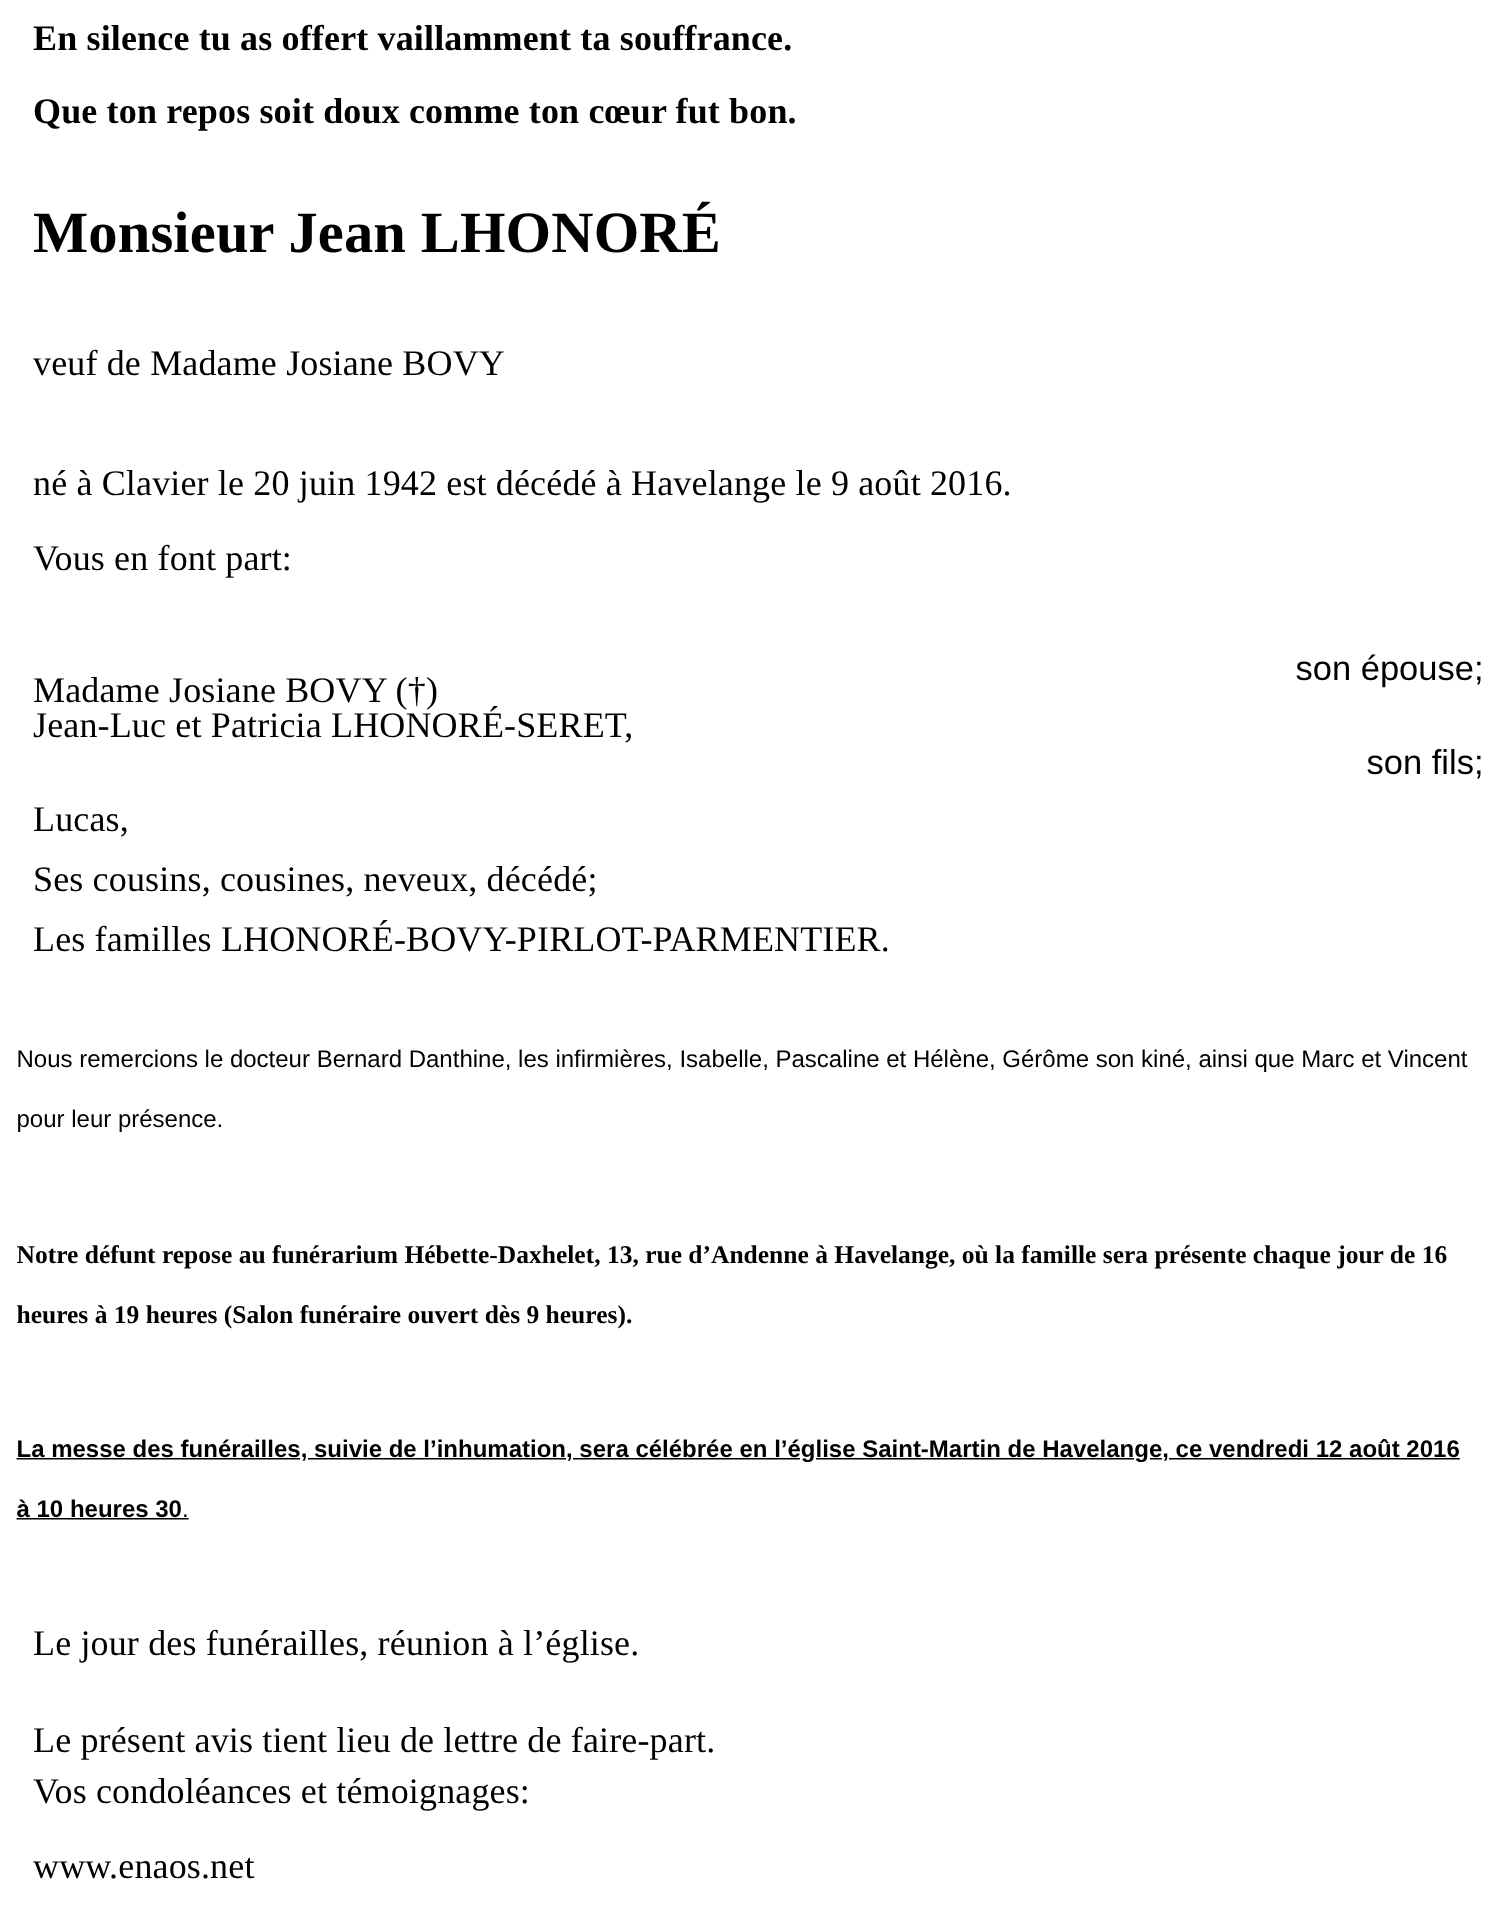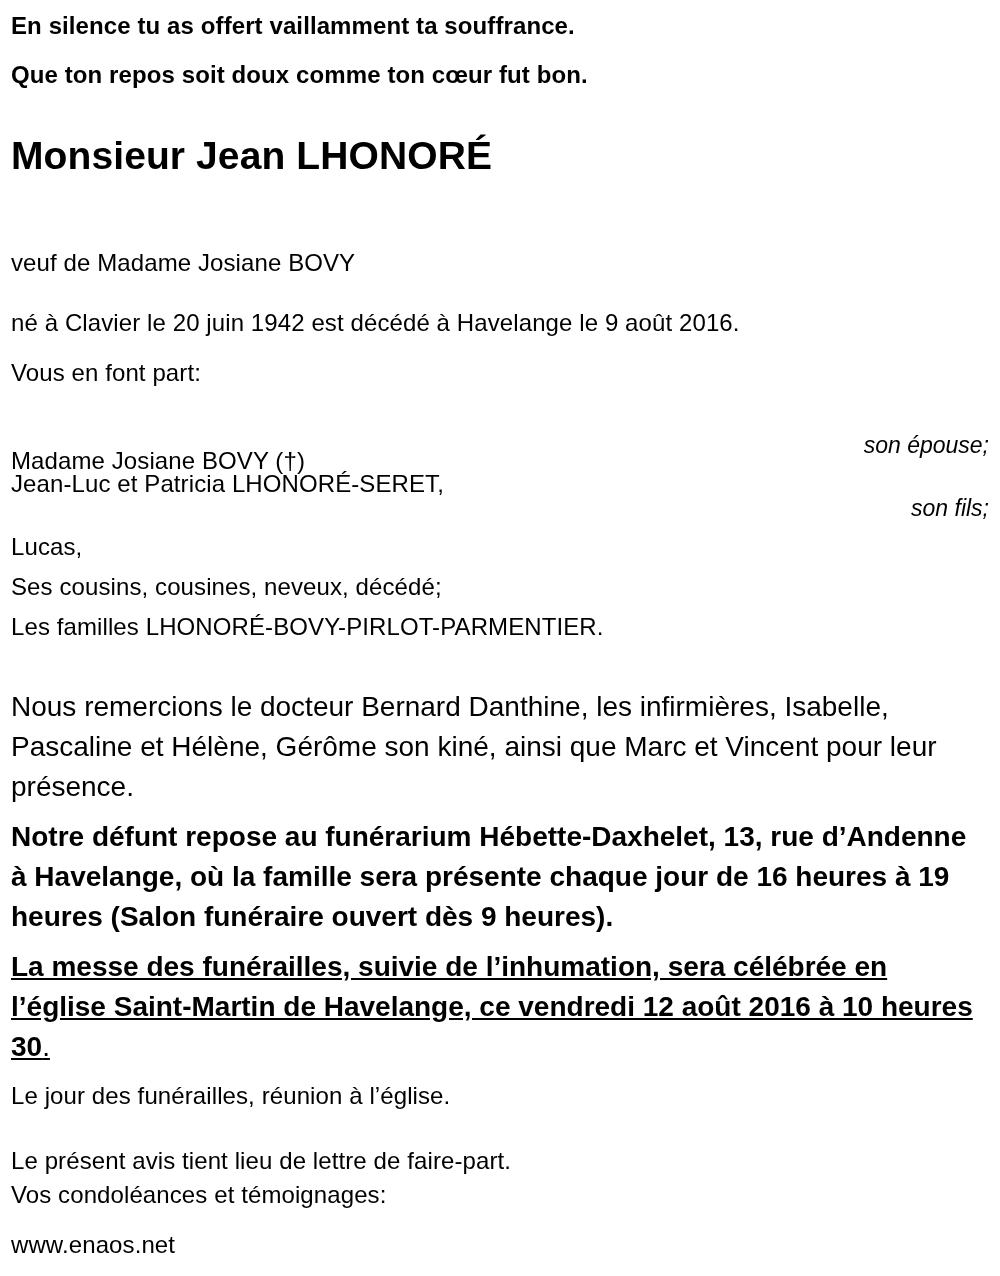--- a/index.html
+++ b/index.html
@@ -10,62 +10,62 @@
     body {
       width: 1000px;
       height: 1276px;
       position: relative;
       overflow: hidden;
       color: #000000;
       font-family: "Liberation Sans", "DejaVu Sans", sans-serif;
     }
     .line {
       position: absolute;
-      left: 11px;
+      left: 22px;
       white-space: nowrap;
       font-size: 24px;
       line-height: 28px;
       letter-spacing: 0.1px;
+      font-family: Liberation Serif, serif;
     }
     .bold { font-weight: bold; }
     .title {
       font-size: 39px;
       line-height: 40px;
       font-weight: bold;
     }
     .right {
       position: absolute;
       right: 11px;
       white-space: nowrap;
       font-size: 23px;
       line-height: 28px;
-      font-style: italic;
       text-align: right;
       margin-left: 20px;
     }
     .para {
       position: absolute;
       left: 11px;
       width: 975px;
-      font-size: 28px;
+      font-size: 16px;
       line-height: 40px;
     }
-    .para.bold { font-weight: bold; font-size: 28px; }
+    .para.bold { font-weight: bold; font-size: 17px; font-family: Liberation Serif, serif; }
   </style>
 </head>
 <body>
 
 <div>
 
   <div class="line bold" style="top:12px;">En silence tu as offert vaillamment ta souffrance.</div>
   <div class="line bold" style="top:61px;">Que ton repos soit doux comme ton cœur fut bon.</div>
 
   <div class="line title" style="top:136px;">Monsieur Jean LHONORÉ</div>
 
-  <div class="line" style="top:229px;margin-top:20px;">veuf de Madame Josiane BOVY</div>
+  <div class="line" style="top:229px;">veuf de Madame Josiane BOVY</div>
 
   <div class="line" style="top:309px;">né à Clavier le 20 juin 1942 est décédé à Havelange le 9 août 2016.</div>
 
   <div class="line" style="top:359px;">Vous en font part:</div>
 
   <div>
     <div class="line" style="top:407px;margin-top:40px;">Madame Josiane BOVY (†)</div>
     <div class="right" style="top:431px;">son épouse;</div>
   </div>
 

